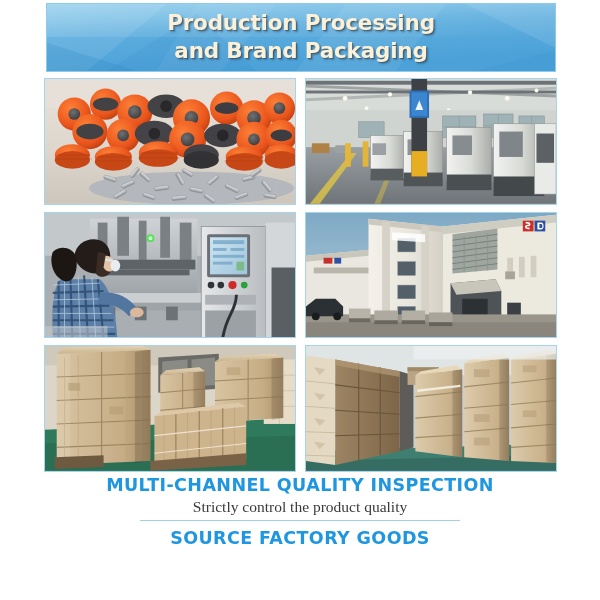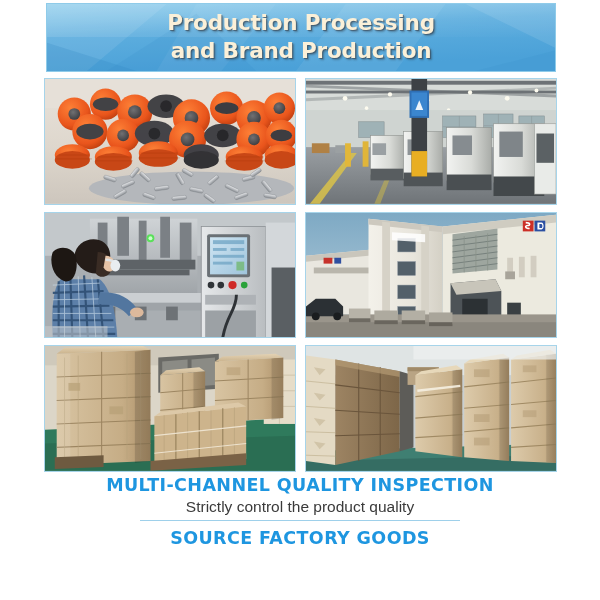--- a/index.html
+++ b/index.html
@@ -93,21 +93,21 @@
     font-weight: bold;
     font-size: 17.5px;
     letter-spacing: 0.4px;
     line-height: 1.28;
     font-family: "DejaVu Sans", "Liberation Sans", sans-serif;
   }
   .f-sub {
     color: #3a3a3a;
     font-size: 15.5px;
     line-height: 1.42;
-    font-family: Liberation Sans, sans-serif;
+    font-family: Liberation Serif, serif;
   }
   .f-rule {
     width: 320px;
     height: 1px;
     margin: 2px auto 4px auto;
     background: #9ed0ea;
   }
   .blk { margin-bottom: 0px; }
   .blk2 { margin-top: 6px; }
   .blk3 { margin-top: 6px; }
@@ -135,21 +135,21 @@
       <polygon points="60,69 150,10 210,69" fill="#2f86c4" opacity="0.16"></polygon>
       <polygon points="0,40 90,69 0,69" fill="#2c82c1" opacity="0.22"></polygon>
       <polygon points="300,0 400,0 350,69 250,69" fill="#ffffff" opacity="0.07"></polygon>
       <polygon points="420,0 510,0 510,45" fill="#ffffff" opacity="0.10"></polygon>
       <polygon points="150,0 230,0 175,69 110,69" fill="#ffffff" opacity="0.05"></polygon>
       <rect x="0" y="0" width="510" height="34" fill="url(#sheen)"></rect>
       <polygon points="430,69 510,48 510,69" fill="#3c93cd" opacity="0.25"></polygon>
     </svg>
     <div class="banner-title">
       <div>Production Processing</div>
-      <div>and Brand Production</div>
+      <div>and Brand Packaging</div>
     </div>
   </div>
 
   <div class="grid">
 
     <div class="cell">
       <div class="photo">
         <svg viewBox="0 0 256 128" preserveAspectRatio="xMidYMid slice">
           <defs>
             <linearGradient id="p1bg" x1="0" y1="0" x2="0" y2="1">

